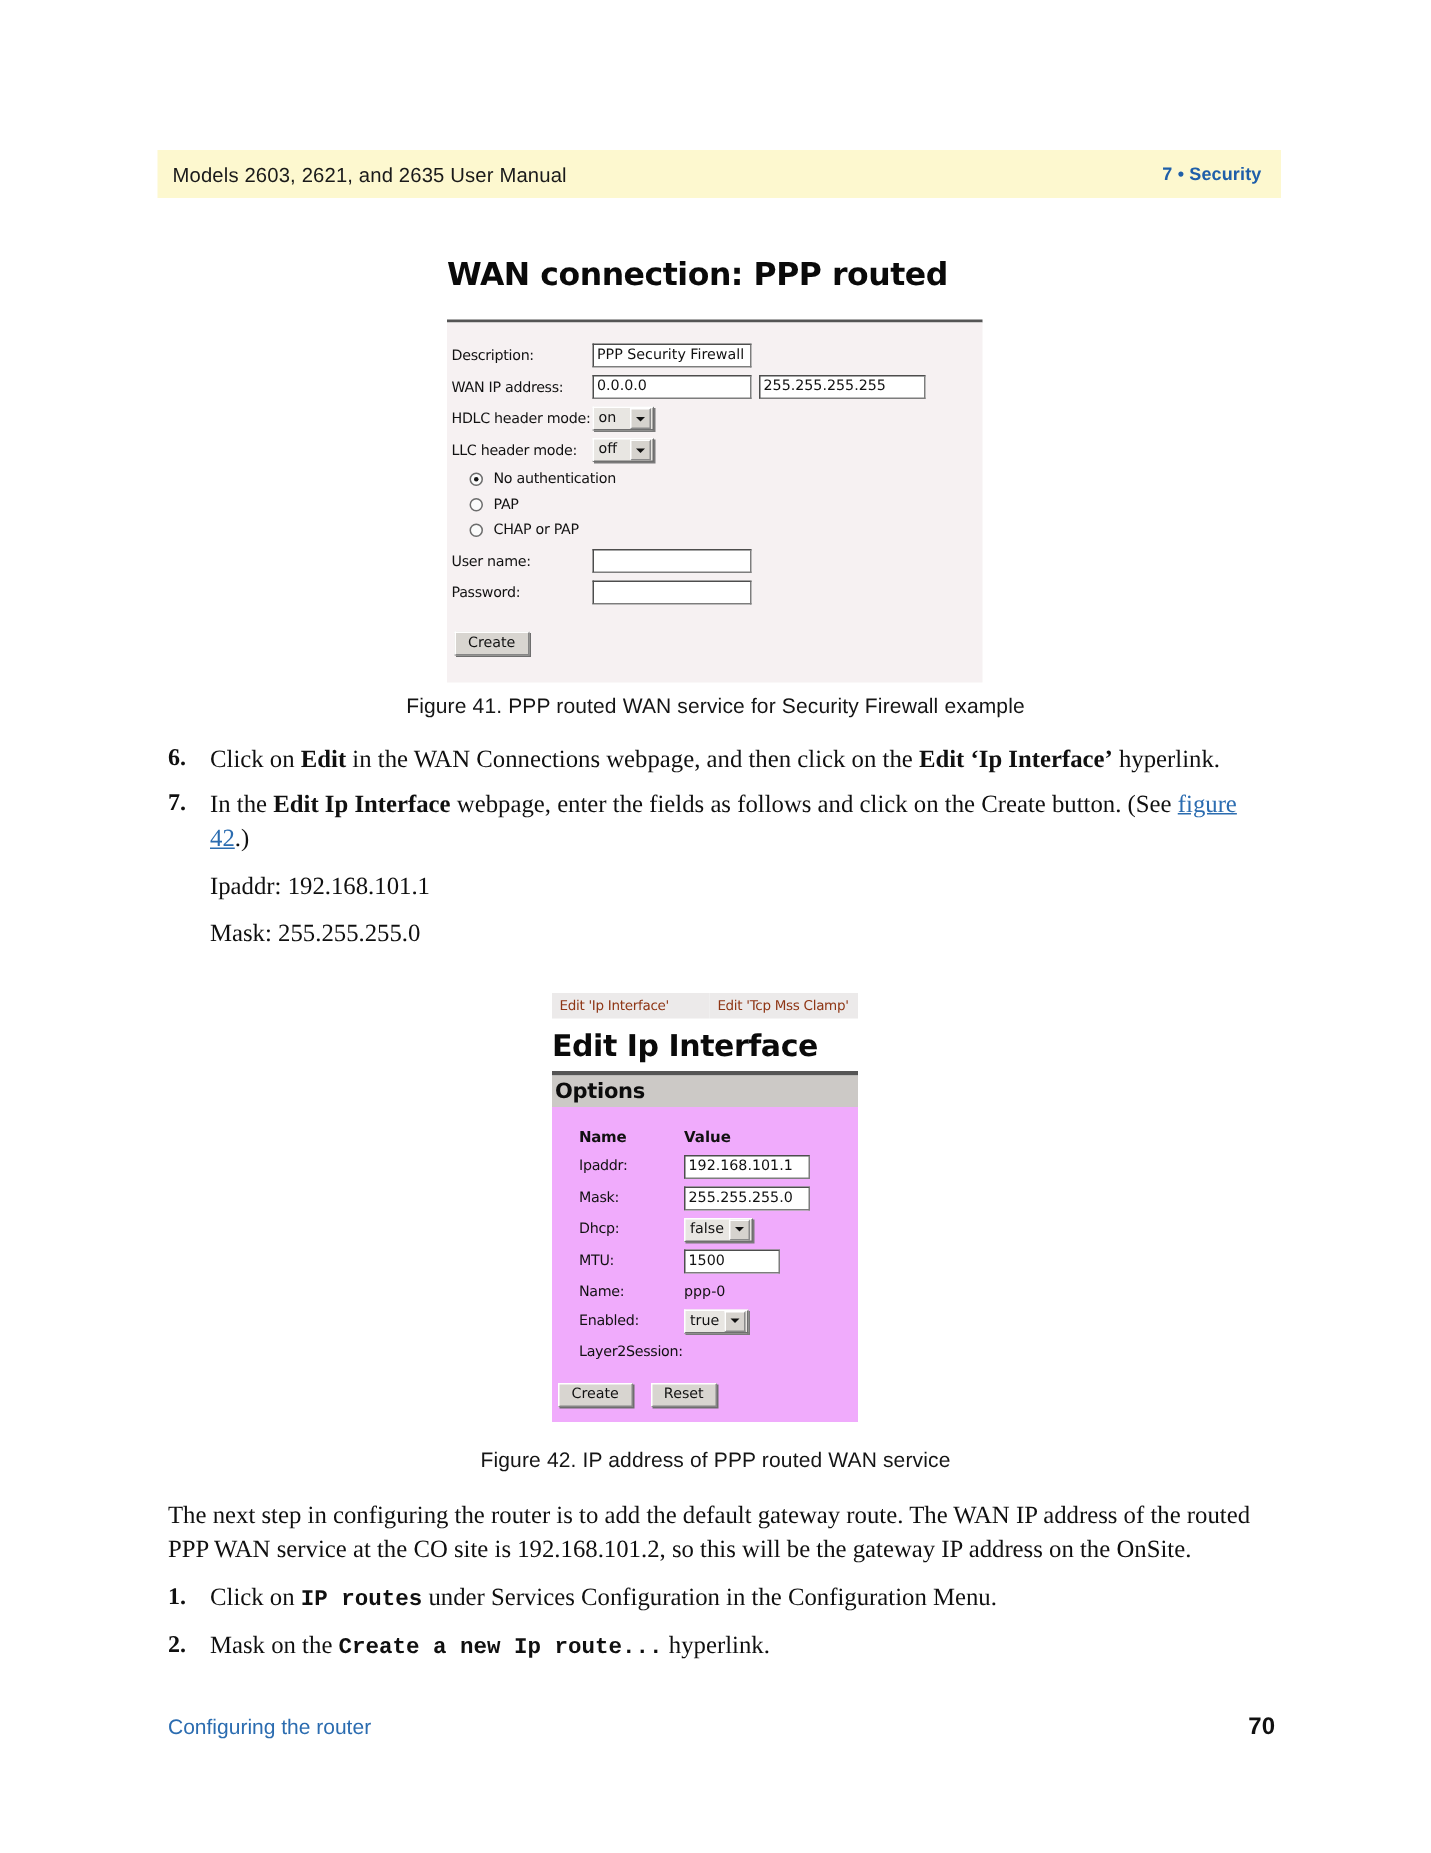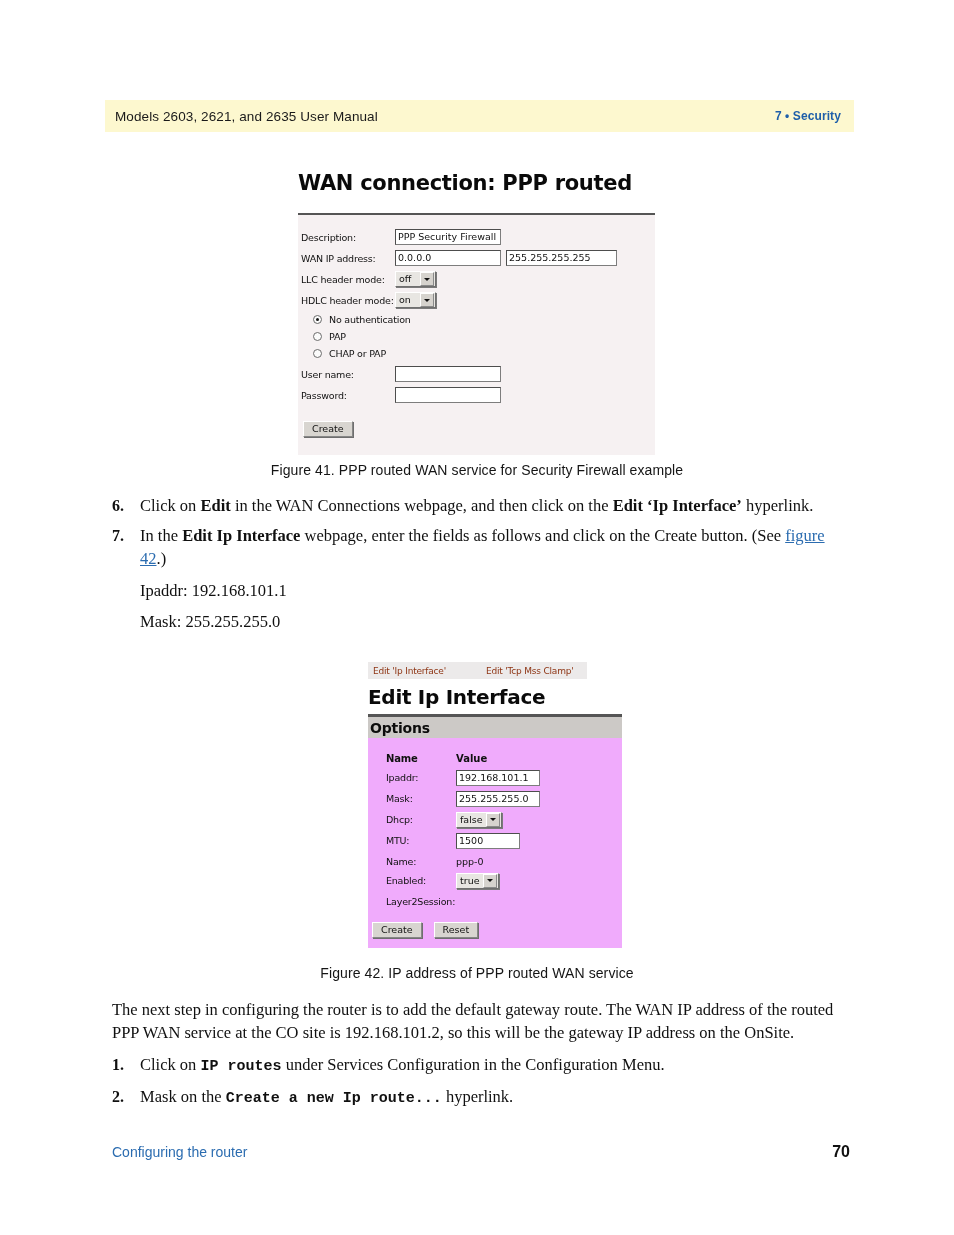--- a/index.html
+++ b/index.html
@@ -225,21 +225,21 @@
   }
   .link {
     color: #2b6cb0;
   }
 
   
   .fig42 {
     position: absolute;
     left: 368px;
     top: 662px;
-    width: 254px;
+    width: 204px;
   }
   .tabs {
     display: flex;
     height: 17px;
   }
   .tab {
     background: #eceaea;
     font-family: "DejaVu Sans", sans-serif;
     font-size: 9px;
     color: #8e3514;
@@ -352,42 +352,42 @@
     <div class="frow">
       <span class="flabel">Description:</span>
       <span class="ftext w-desc">PPP Security Firewall</span>
     </div>
 
 
     <div class="frow">
       <span class="flabel">WAN IP address:</span>
       <span class="ftext w-ip">0.0.0.0</span>
       <span class="ftext w-mask">255.255.255.255</span>
+    </div>
+
+    <div class="frow">
+      <span class="flabel">HDLC header mode:</span>
+      <span class="fsel">
+        <span class="val">on</span>
+        <span class="arrowbox">
+            <span class="tri"></span>
+          </span>
+      </span>
     </div>
 
     <div class="frow">
       <span class="flabel">LLC header mode:</span>
       <span class="fsel">
         <span class="val">off</span>
         <span class="arrowbox">
             <span class="tri"></span>
           </span>
       </span>
     </div>
 
-    <div class="frow">
-      <span class="flabel">HDLC header mode:</span>
-      <span class="fsel">
-        <span class="val">on</span>
-        <span class="arrowbox">
-            <span class="tri"></span>
-          </span>
-      </span>
-    </div>
-
     <div class="radiorow">
       <span class="radio on"></span>
       <span class="radiolabel">No authentication</span>
     </div>
     <div class="radiorow">
       <span class="radio"></span>
       <span class="radiolabel">PAP</span>
     </div>
     <div class="radiorow">
       <span class="radio"></span>

